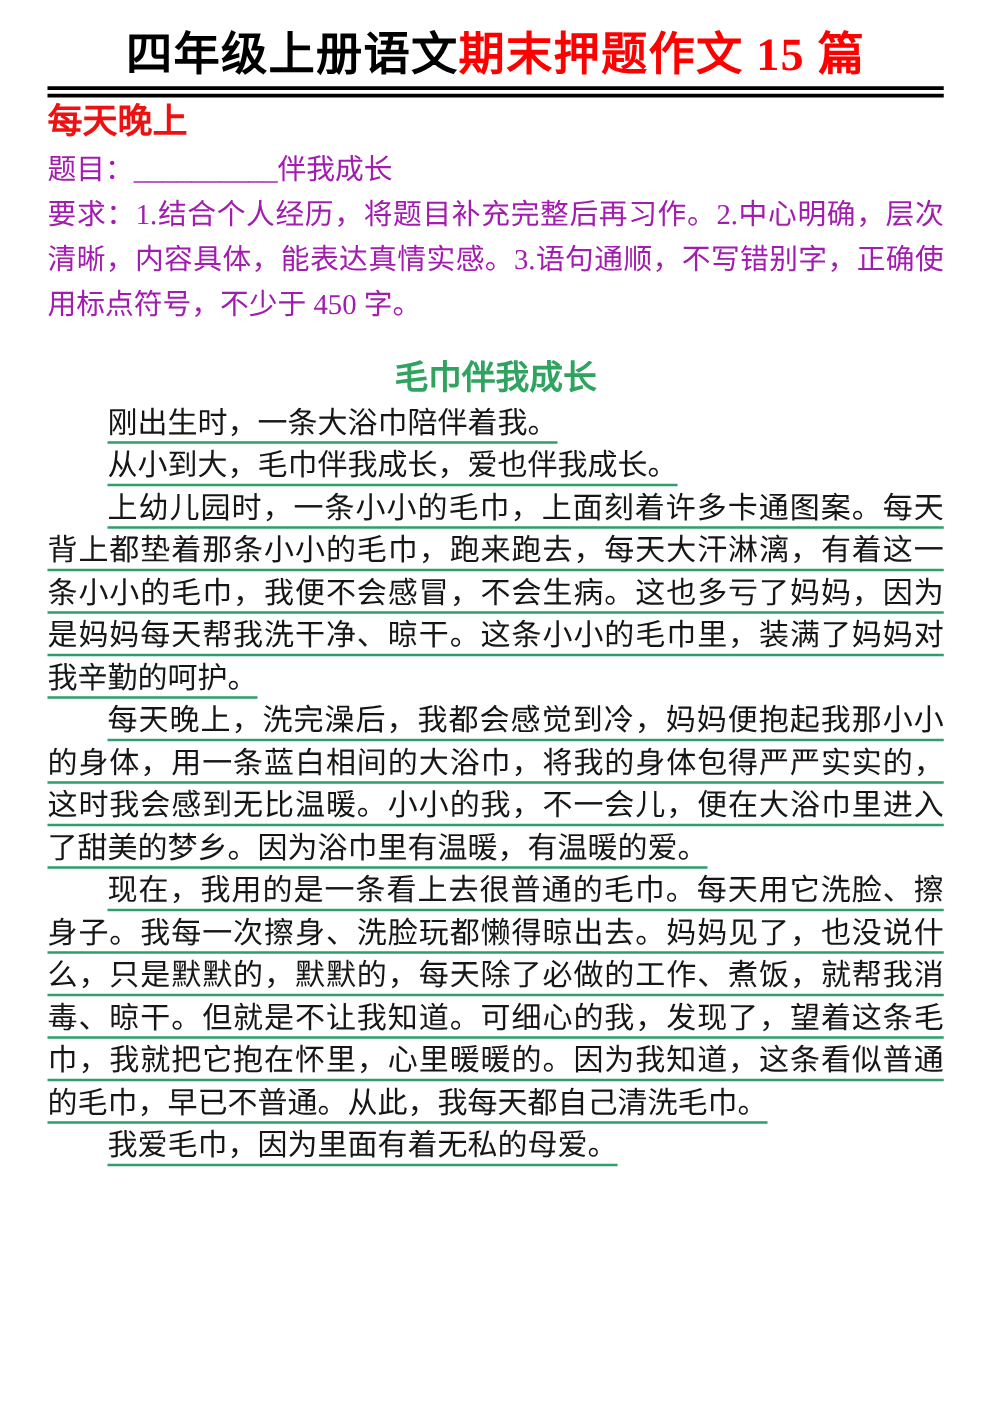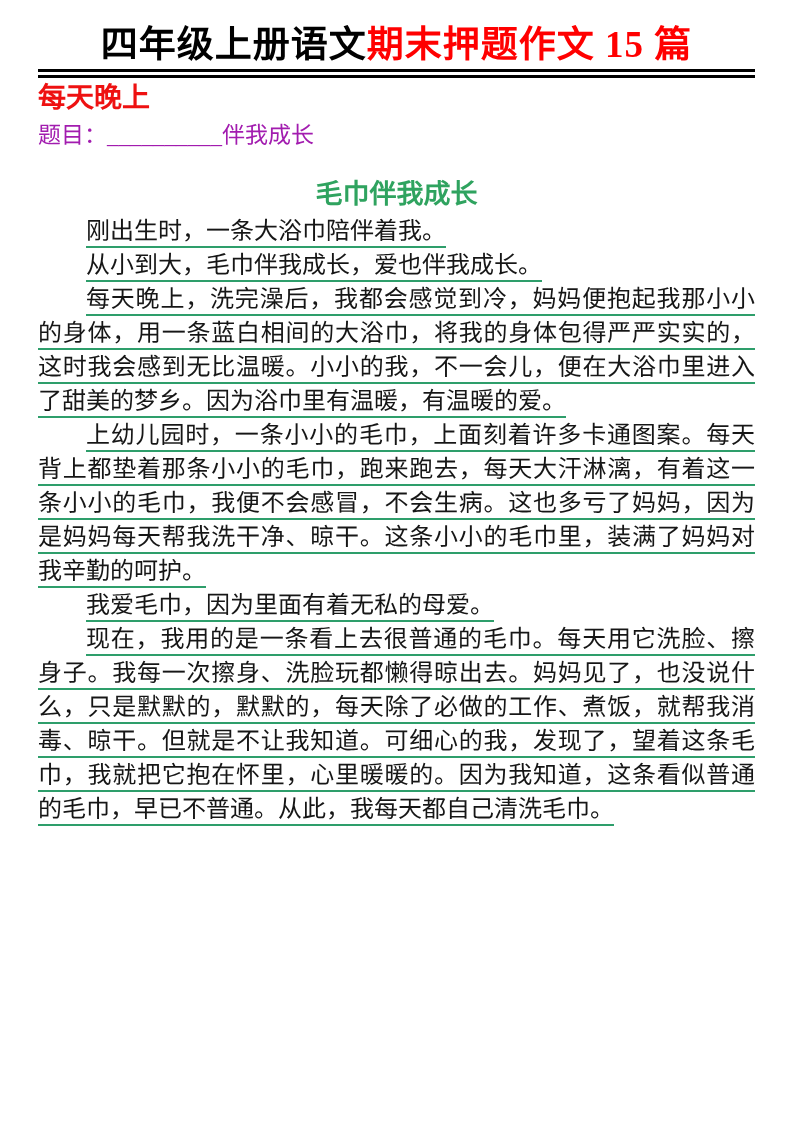--- a/index.html
+++ b/index.html
@@ -78,26 +78,27 @@
   <header class="doc-header">
     <span class="t">
       <span class="t-black">四年级上册语文</span><span class="t-red">期末押题作文 15 篇</span>
     </span>
   </header>
 
   <div class="section-heading">每天晚上</div>
 
   <div class="prompt">
     <p>题目：__________伴我成长</p>
+    <p>要求：1.结合个人经历，将题目补充完整后再习作。2.中心明确，层次清晰，内容具体，能表达真情实感。3.语句通顺，不写错别字，正确使用标点符号，不少于 450 字。</p>
   </div>
 
   <div class="essay-title">毛巾伴我成长</div>
 
   <div class="essay">
     <p>刚出生时，一条大浴巾陪伴着我。</p>
     <p>从小到大，毛巾伴我成长，爱也伴我成长。</p>
+    <p>上幼儿园时，一条小小的毛巾，上面刻着许多卡通图案。每天背上都垫着那条小小的毛巾，跑来跑去，每天大汗淋漓，有着这一条小小的毛巾，我便不会感冒，不会生病。这也多亏了妈妈，因为是妈妈每天帮我洗干净、晾干。这条小小的毛巾里，装满了妈妈对我辛勤的呵护。</p>
     <p>每天晚上，洗完澡后，我都会感觉到冷，妈妈便抱起我那小小的身体，用一条蓝白相间的大浴巾，将我的身体包得严严实实的，这时我会感到无比温暖。小小的我，不一会儿，便在大浴巾里进入了甜美的梦乡。因为浴巾里有温暖，有温暖的爱。</p>
-    <p>上幼儿园时，一条小小的毛巾，上面刻着许多卡通图案。每天背上都垫着那条小小的毛巾，跑来跑去，每天大汗淋漓，有着这一条小小的毛巾，我便不会感冒，不会生病。这也多亏了妈妈，因为是妈妈每天帮我洗干净、晾干。这条小小的毛巾里，装满了妈妈对我辛勤的呵护。</p>
+    <p>现在，我用的是一条看上去很普通的毛巾。每天用它洗脸、擦身子。我每一次擦身、洗脸玩都懒得晾出去。妈妈见了，也没说什么，只是默默的，默默的，每天除了必做的工作、煮饭，就帮我消毒、晾干。但就是不让我知道。可细心的我，发现了，望着这条毛巾，我就把它抱在怀里，心里暖暖的。因为我知道，这条看似普通的毛巾，早已不普通。从此，我每天都自己清洗毛巾。</p>
     <p>我爱毛巾，因为里面有着无私的母爱。</p>
-    <p>现在，我用的是一条看上去很普通的毛巾。每天用它洗脸、擦身子。我每一次擦身、洗脸玩都懒得晾出去。妈妈见了，也没说什么，只是默默的，默默的，每天除了必做的工作、煮饭，就帮我消毒、晾干。但就是不让我知道。可细心的我，发现了，望着这条毛巾，我就把它抱在怀里，心里暖暖的。因为我知道，这条看似普通的毛巾，早已不普通。从此，我每天都自己清洗毛巾。</p>
   </div>
 
 </div>
 
 </body></html>

